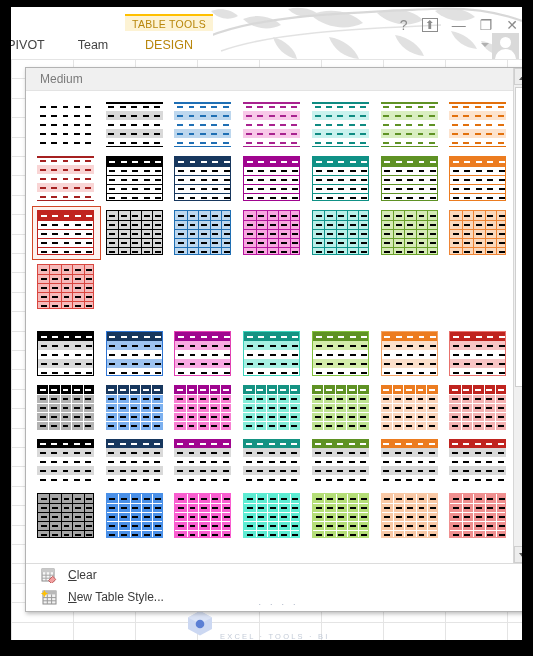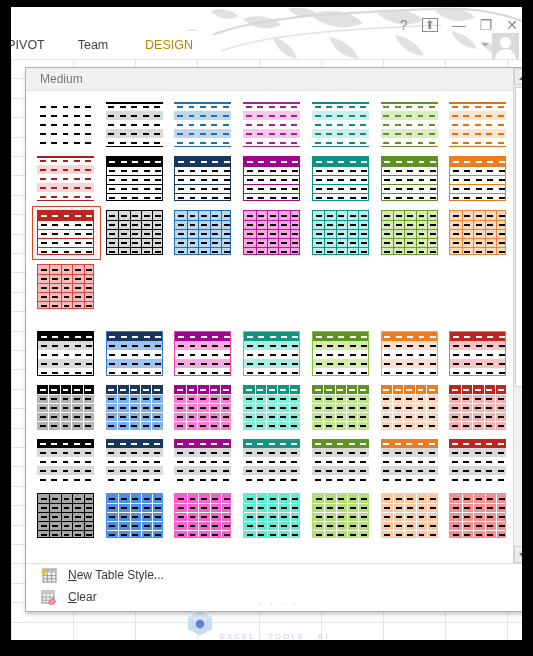--- a/index.html
+++ b/index.html
@@ -162,20 +162,21 @@
           <path d="M440 24c12 2 22 9 26 18-12-1-22-8-26-18z"></path>
           <path d="M470 34c10 1 18 7 21 14-10 0-18-6-21-14z"></path>
           <path d="M200 4c10-4 21-1 27 5-9 5-20 3-27-5z"></path>
           <path d="M150 30c7-5 14-4 18 0-4 4-12 5-18 0z"></path>
           <path d="M277 2c12-3 25 0 31 6-11 4-24 2-31-6z"></path>
         </g>
         <path d="M196 30 C250 8, 330 6, 420 2 C460 0, 490 6, 511 14" stroke="#d2d2d2" stroke-width="2.2" fill="none"></path>
         <path d="M210 44 C260 26, 340 22, 430 18" stroke="#dedede" stroke-width="1.6" fill="none"></path>
       </svg>
 
+      <div class="ctxhdr">TABLE TOOLS</div>
 
       <div class="tabrow">
         <div class="tab pivot">PIVOT</div>
         <div class="tab team">Team</div>
         <div class="tab design">DESIGN</div>
       </div>
 
       <div class="winbtns">
         <span>?</span>
         <span style="font-size:12px;border:1.3px solid #8c8c8c;padding:0 2px;line-height:12px;">⬆</span>
@@ -2041,36 +2042,36 @@
         <div class="sb-thumb"></div>
         <div class="sb-btn dn">
             <i class="arrow d"></i>
           </div>
       </div>
 
       <div class="cmds">
         <div class="cmd">
           <span class="ic">
             <svg viewBox="0 0 17 16" width="17" height="16">
+              <rect x="2" y="2" width="12" height="12" fill="#f7f7f7" stroke="#8a8a8a"></rect>
+              <rect x="2" y="2" width="12" height="3.2" fill="#c9c9c9"></rect>
+              <path d="M2 8.2h12M2 11.2h12M6 5.2v8.8M10 5.2v8.8" stroke="#a5a5a5" stroke-width="1"></path>
+              <path d="M8.5 13.5l4.2-4.2 3.1 3.1-4.2 4.2z" fill="#f2a0a0" stroke="#c06060"></path>
+            </svg>
+          </span>
+          <span><u>C</u><span>lear</span></span>
+        </div>
+        <div class="cmd">
+          <span class="ic">
+            <svg viewBox="0 0 17 16" width="17" height="16">
               <rect x="3" y="2" width="13" height="13" fill="#f2f2f2" stroke="#8a8a8a"></rect>
               <rect x="3" y="2" width="13" height="3.4" fill="#b9b9b9"></rect>
               <path d="M3 8.6h13M3 11.8h13M7.3 5.4v9.6M11.6 5.4v9.6" stroke="#9a9a9a" stroke-width="1"></path>
               <path d="M2.5 1.5l1.2 2.4 2.4 1.2-2.4 1.2L2.5 8.7 1.3 6.3-1.1 5.1 1.3 3.9z" transform="translate(2,-0.5)" fill="#ffc000"></path>
             </svg>
           </span>
           <span><u>N</u><span>ew Table Style...</span></span>
         </div>
-        <div class="cmd">
-          <span class="ic">
-            <svg viewBox="0 0 17 16" width="17" height="16">
-              <rect x="2" y="2" width="12" height="12" fill="#f7f7f7" stroke="#8a8a8a"></rect>
-              <rect x="2" y="2" width="12" height="3.2" fill="#c9c9c9"></rect>
-              <path d="M2 8.2h12M2 11.2h12M6 5.2v8.8M10 5.2v8.8" stroke="#a5a5a5" stroke-width="1"></path>
-              <path d="M8.5 13.5l4.2-4.2 3.1 3.1-4.2 4.2z" fill="#f2a0a0" stroke="#c06060"></path>
-            </svg>
-          </span>
-          <span><u>C</u><span>lear</span></span>
-        </div>
         <div class="grip">· · · ·</div>
       </div>
     </div>
   </div>
 </div>
 
 </body></html>

